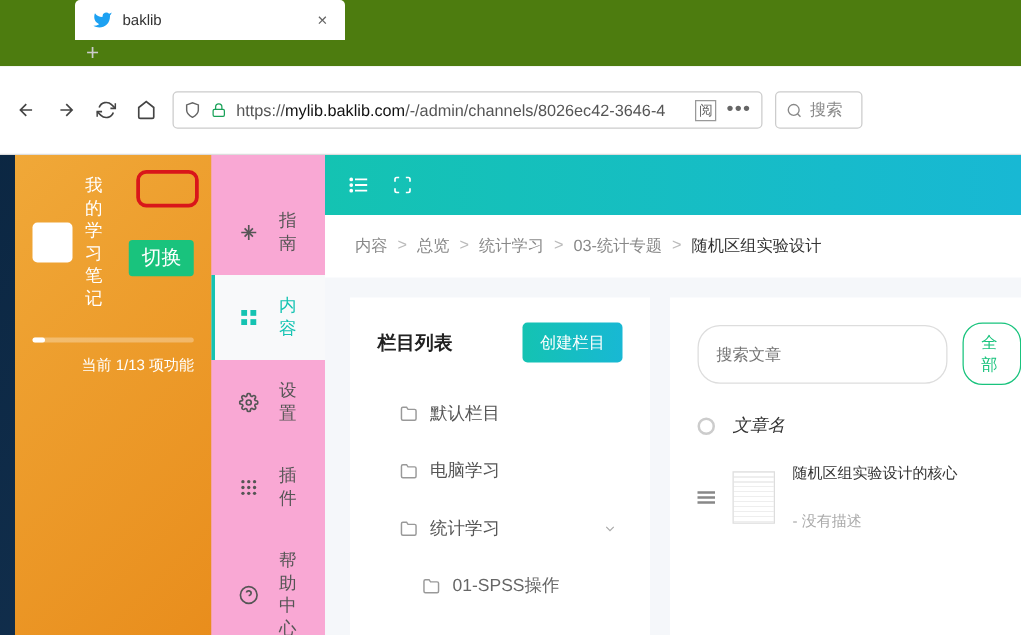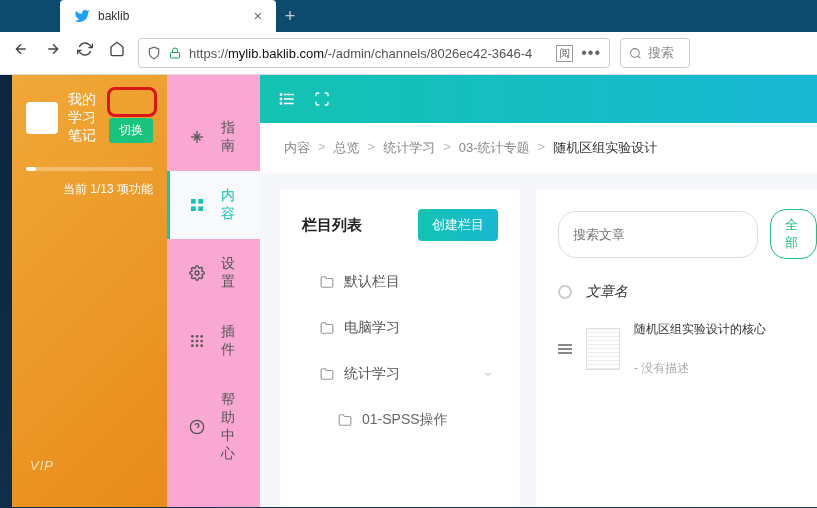--- a/index.html
+++ b/index.html
@@ -1,45 +1,45 @@
 <!DOCTYPE html>
 <html><head>
 <meta charset="utf-8">
 <style>
 * { margin: 0; padding: 0; box-sizing: border-box; font-family: -apple-system, "Segoe UI", "Microsoft YaHei", sans-serif; }
 body { width: 817px; height: 508px; background: linear-gradient(135deg, #0a2540 0%, #1a3a5c 100%); overflow: hidden; position: relative; }
 
 
 .browser-top { background: #fff; }
-.tab-strip { display: flex; background: #0c4a6e; padding-left: 60px; }
+.tab-strip { display: flex; background: #4d7c0f; padding-left: 60px; flex-direction: column; }
 .tab { display: flex; align-items: center; background: #fff; padding: 8px 14px; width: 216px; border-top-left-radius: 4px; border-top-right-radius: 4px; position: relative; }
 .tab-favicon { width: 16px; height: 16px; margin-right: 8px; color: #1da1f2; }
 .tab-title { font-size: 12px; color: #333; flex: 1; }
 .tab-close { color: #666; font-size: 14px; margin-left: 8px; cursor: pointer; }
 .newtab { width: 28px; display: flex; align-items: center; justify-content: center; color: #ccc; font-size: 18px; cursor: pointer; }
 
-.toolbar { display: flex; padding: 6px 10px; gap: 10px; border-bottom: 1px solid #ddd; background: #fff; }
+.toolbar { display: flex; align-items: center; padding: 20px 10px; gap: 10px; border-bottom: 1px solid #ddd; background: #fff; }
 .nav-btn { width: 22px; height: 22px; display: flex; align-items: center; justify-content: center; color: #444; cursor: pointer; }
 .url-bar { flex: 1; display: flex; align-items: center; border: 1px solid #ccc; border-radius: 4px; height: 30px; padding: 0 8px; gap: 8px; max-width: 472px; }
 .url-text { font-size: 13px; color: #555; overflow: hidden; white-space: nowrap; flex: 1; }
 .url-text .domain { color: #111; }
 .tool-icon { color: #666; cursor: pointer; }
 .more-dots { letter-spacing: 1px; }
 .search-small { display: flex; align-items: center; border: 1px solid #ccc; border-radius: 4px; height: 30px; padding: 0 8px; gap: 6px; color: #888; font-size: 13px; width: 70px; }
 
 
 .app { display: flex; background: #fff; height: calc(508px - 76px); margin-left: 12px; }
 
 
 .sidebar { width: 248px; background: #f9a8d4; display: flex; flex-direction: row; }
 .workspace-card { background: linear-gradient(135deg, #f0a838 0%, #e88b1a 100%); color: #fff; padding: 16px 14px 12px; position: relative; }
 .ws-top { display: flex; align-items: center; gap: 10px; }
 .ws-square { width: 32px; height: 32px; background: #fff; border-radius: 4px; }
 .ws-title { font-size: 14px; flex: 1; }
-.ws-switch { background: #19c37d; color: #fff; font-size: 12px; padding: 4px 10px; border-radius: 3px; cursor: pointer; margin-top: 24px; }
+.ws-switch { background: #19c37d; color: #fff; font-size: 16px; padding: 4px 10px; border-radius: 3px; cursor: pointer; margin-top: 24px; }
 .ws-switch-highlight { position: absolute; border: 3px solid #d9161a; border-radius: 8px; width: 50px; height: 30px; top: 12px; right: 10px; pointer-events: none; }
 .ws-bar { margin-top: 22px; height: 4px; background: rgba(255,255,255,0.3); border-radius: 2px; position: relative; }
 .ws-bar::before { content: ""; position: absolute; left: 0; top: 0; bottom: 0; width: 8%; background: #fff; border-radius: 2px; }
 .ws-vip { position: absolute; left: 18px; bottom: 34px; font-size: 13px; color: rgba(255,255,255,0.7); font-style: italic; letter-spacing: 1px; }
 .ws-status { text-align: right; font-size: 12px; margin-top: 10px; color: #fff; }
 
 .nav { padding-top: 28px; }
 .nav-item { display: flex; align-items: center; gap: 16px; padding: 16px 22px; font-size: 14px; color: #555; cursor: pointer; }
 .nav-item.active { color: #14c3b2; border-left: 3px solid #14c3b2; background: #f8f9fa; padding-left: 19px; }
 .nav-icon { width: 16px; height: 16px; display: flex; align-items: center; justify-content: center; }

